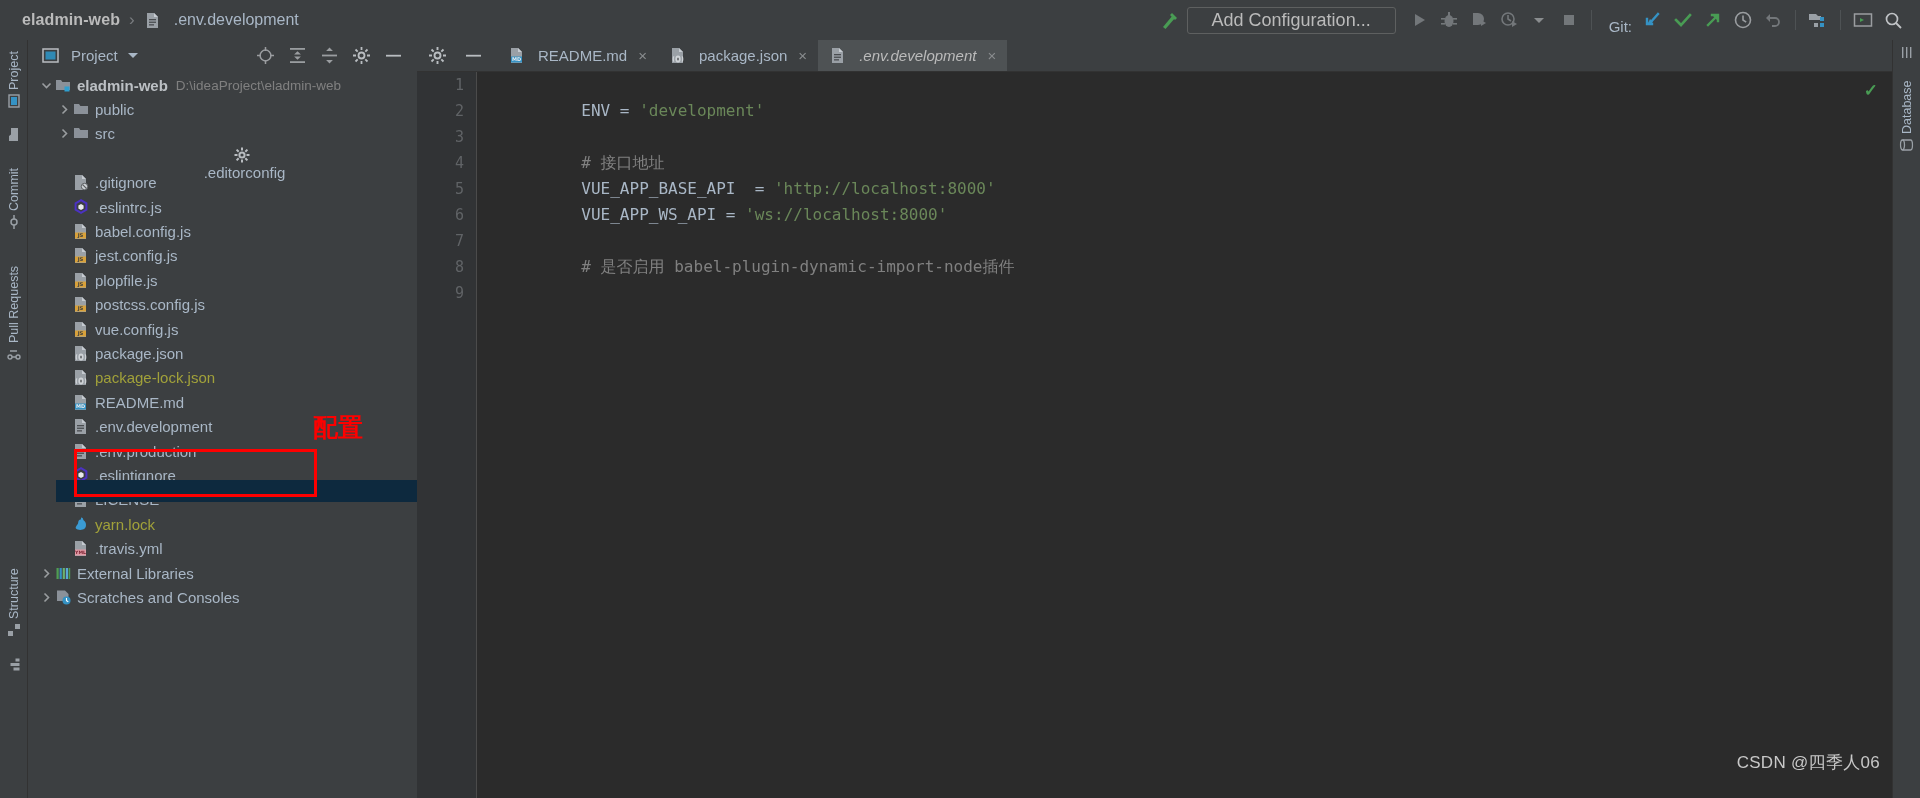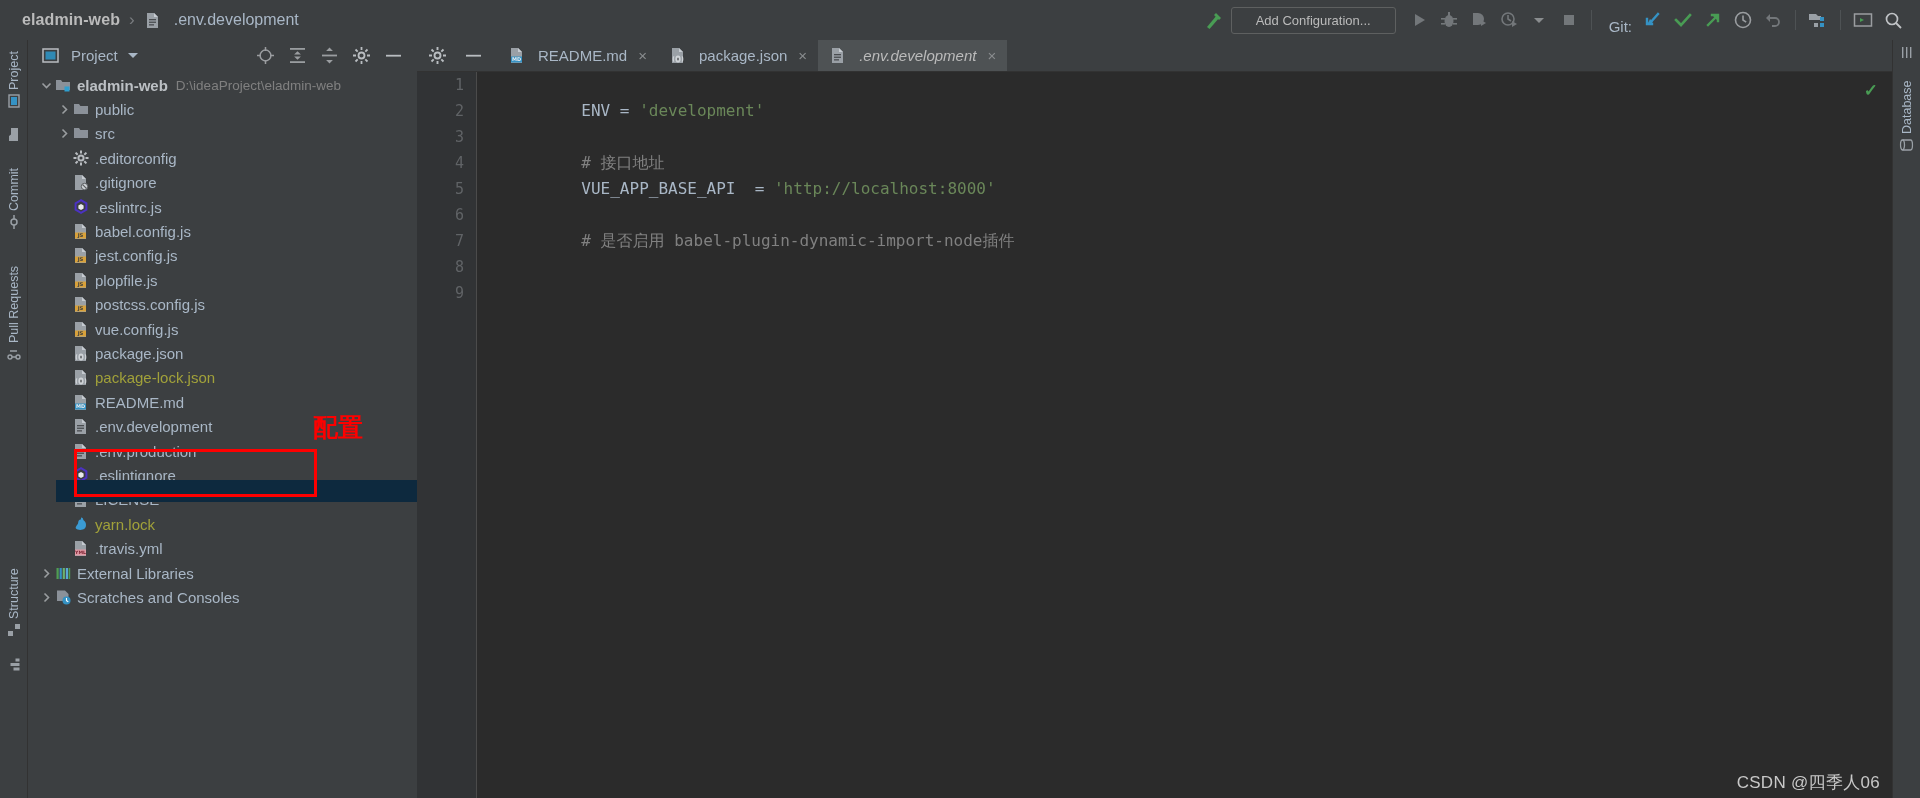--- a/index.html
+++ b/index.html
@@ -24,21 +24,21 @@
 
   .topbar-right {
     margin-left:auto; display:flex; align-items:center; gap:0px; padding-right:12px; height:40px;
   }
   .tb-icon {
     width:30px; height:30px; display:flex; align-items:center; justify-content:center;
     color:#8a8d8f;
   }
   .addconfig {
     height:27px; min-width:165px; border:1px solid #5e6060; border-radius:3px;
-    background:#3c3f41; color:#bbbbbb; font-size:13px;
+    background:#3c3f41; color:#bbbbbb; font-size:18px;
     display:flex; align-items:center; justify-content:center; padding:0 24px;
     margin:0 8px 0 2px;
   }
   .git-label { color:#a9b7c6; font-size:15px; margin:12px 6px 0 10px; }
   .vsep { width:1px; height:20px; background:#4e5254; margin:0 7px; }
 
   
   .leftstrip {
     position:absolute; left:0; top:40px; width:28px; height:758px;
     background:#3c3f41; border-right:1px solid #323232;
@@ -142,21 +142,21 @@
   .tok-str { color:#6a8759; }
   .tok-cmt { color:#808080; }
   .tok-val { color:#a9b7c6; }
 
   .checkmark {
     position:absolute; right:14px; top:8px; color:#499c54; font-size:17px; font-weight:bold;
   }
 
   
   .watermark {
-    position:absolute; right:40px; bottom:4px; color:#c8c8c8; font-size:17px;
+    position:absolute; right:40px; bottom:24px; color:#c8c8c8; font-size:17px;
     font-family:"Liberation Sans", sans-serif; letter-spacing:.3px;
   }
 
   svg { display:block; }
 </style>
 </head>
 <body>
 
 <div class="app">
 
@@ -439,21 +439,21 @@
             </svg>
         </span>
         <span class="ficon">
           <svg width="17" height="15" viewBox="0 0 17 15">
               <path d="M1 2h5l1.4 2H15v8H1z" fill="#8b9199"></path>
             </svg>
         </span>
         <span class="rowlabel">src</span>
       </div>
 
-      <div class="row" style="padding-left:44px;">
+      <div class="row" style="padding-left:44px;flex-direction:column;">
         <span class="ficon">
           <svg width="16" height="16" viewBox="0 0 16 16">
               <circle cx="8" cy="8" r="2.6" fill="none" stroke="#b9bdc1" stroke-width="2"></circle>
               <path d="M8 0.5v3M8 12.5v3M0.5 8h3M12.5 8h3M2.6 2.6l2.1 2.1M11.3 11.3l2.1 2.1M13.4 2.6l-2.1 2.1M4.7 11.3l-2.1 2.1" stroke="#b9bdc1" stroke-width="2"></path>
             </svg>
         </span>
         <span class="rowlabel">.editorconfig</span>
       </div>
 
       <div class="row" style="padding-left:44px;">
@@ -765,20 +765,23 @@
         <div class="cline">
           <span class="tok-key">ENV = </span><span class="tok-str">'development'</span>
         </div>
         <div class="cline"></div>
         <div class="cline">
           <span class="tok-cmt"># 接口地址</span>
         </div>
         <div class="cline">
           <span class="tok-key">VUE_APP_BASE_API  = </span><span class="tok-str">'http://localhost:8000'</span>
         </div>
+        <div class="cline">
+          <span class="tok-key">VUE_APP_WS_API = </span><span class="tok-str">'ws://localhost:8000'</span>
+        </div>
         <div class="cline"></div>
         <div class="cline">
           <span class="tok-cmt"># 是否启用 babel-plugin-dynamic-import-node插件</span>
         </div>
         <div class="cline"></div>
       </div>
 
       <div class="checkmark">✓</div>
     </div>
   </div>

